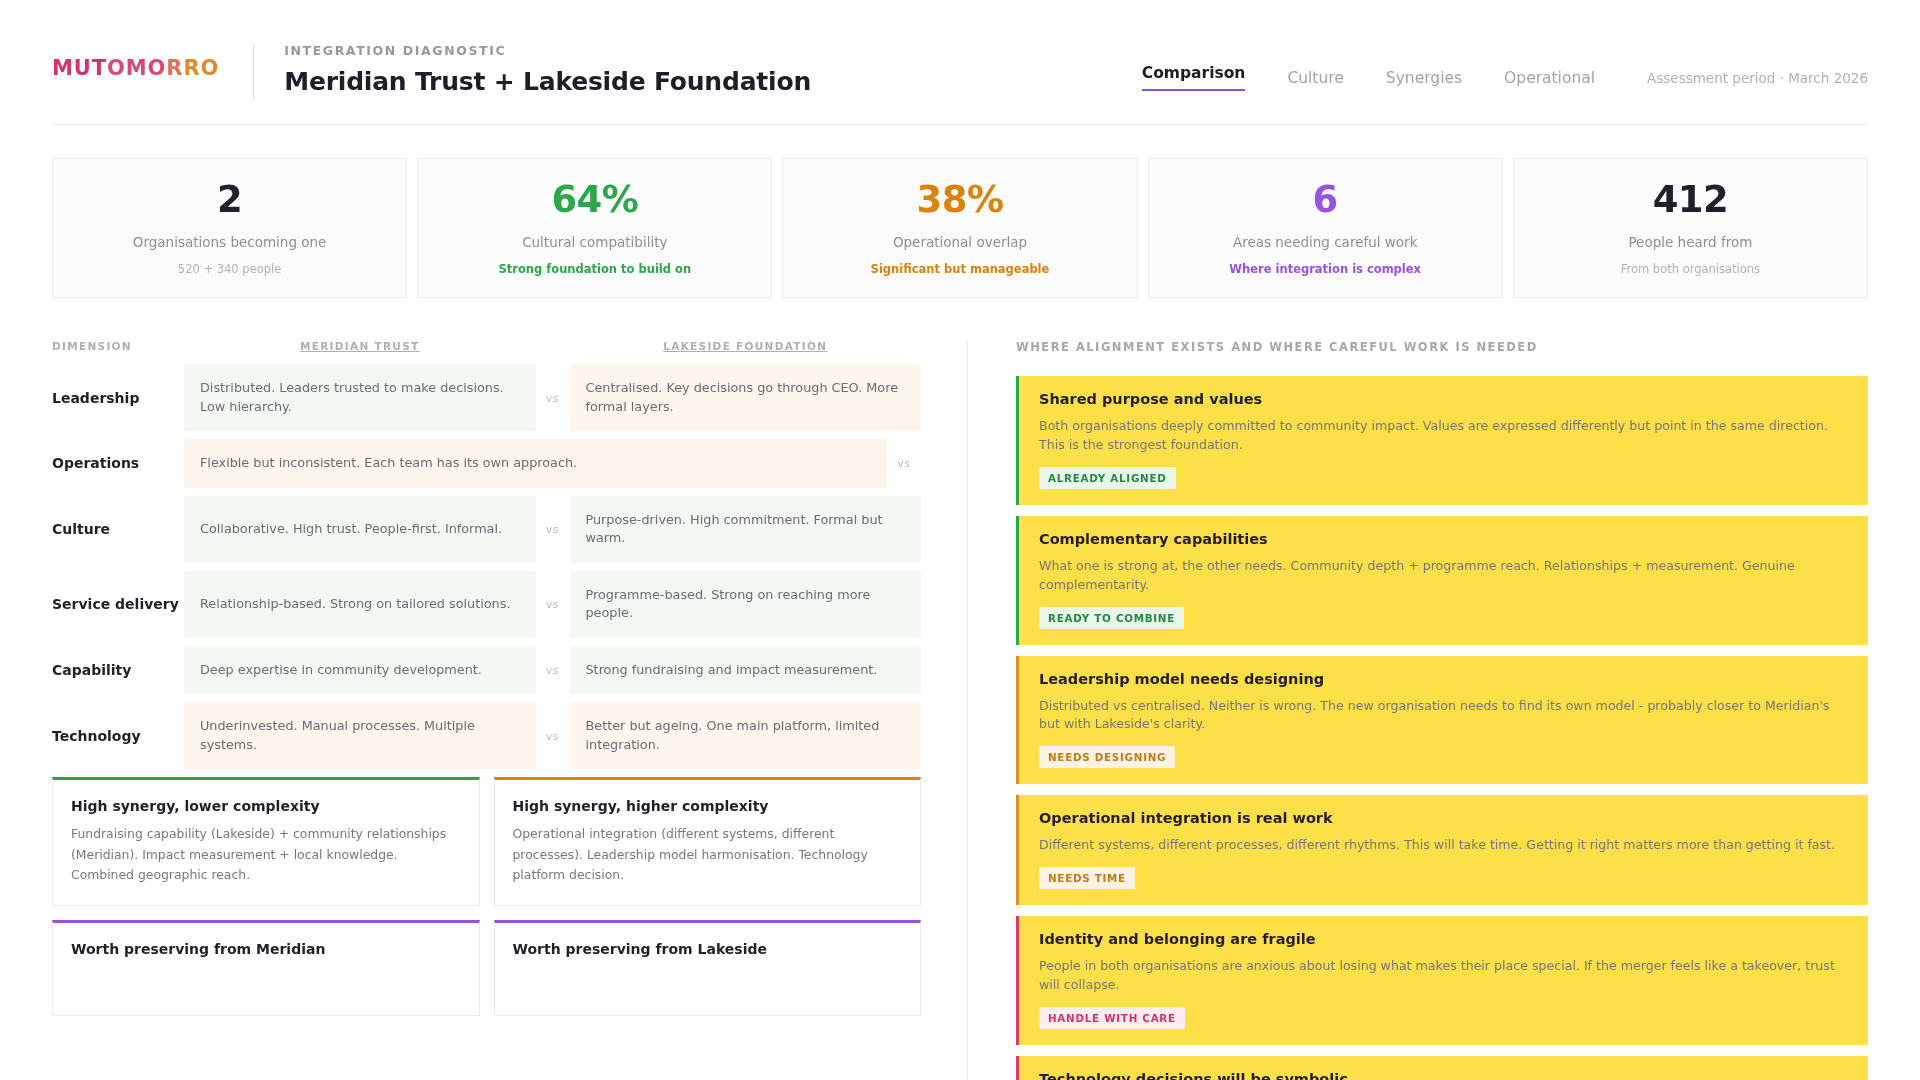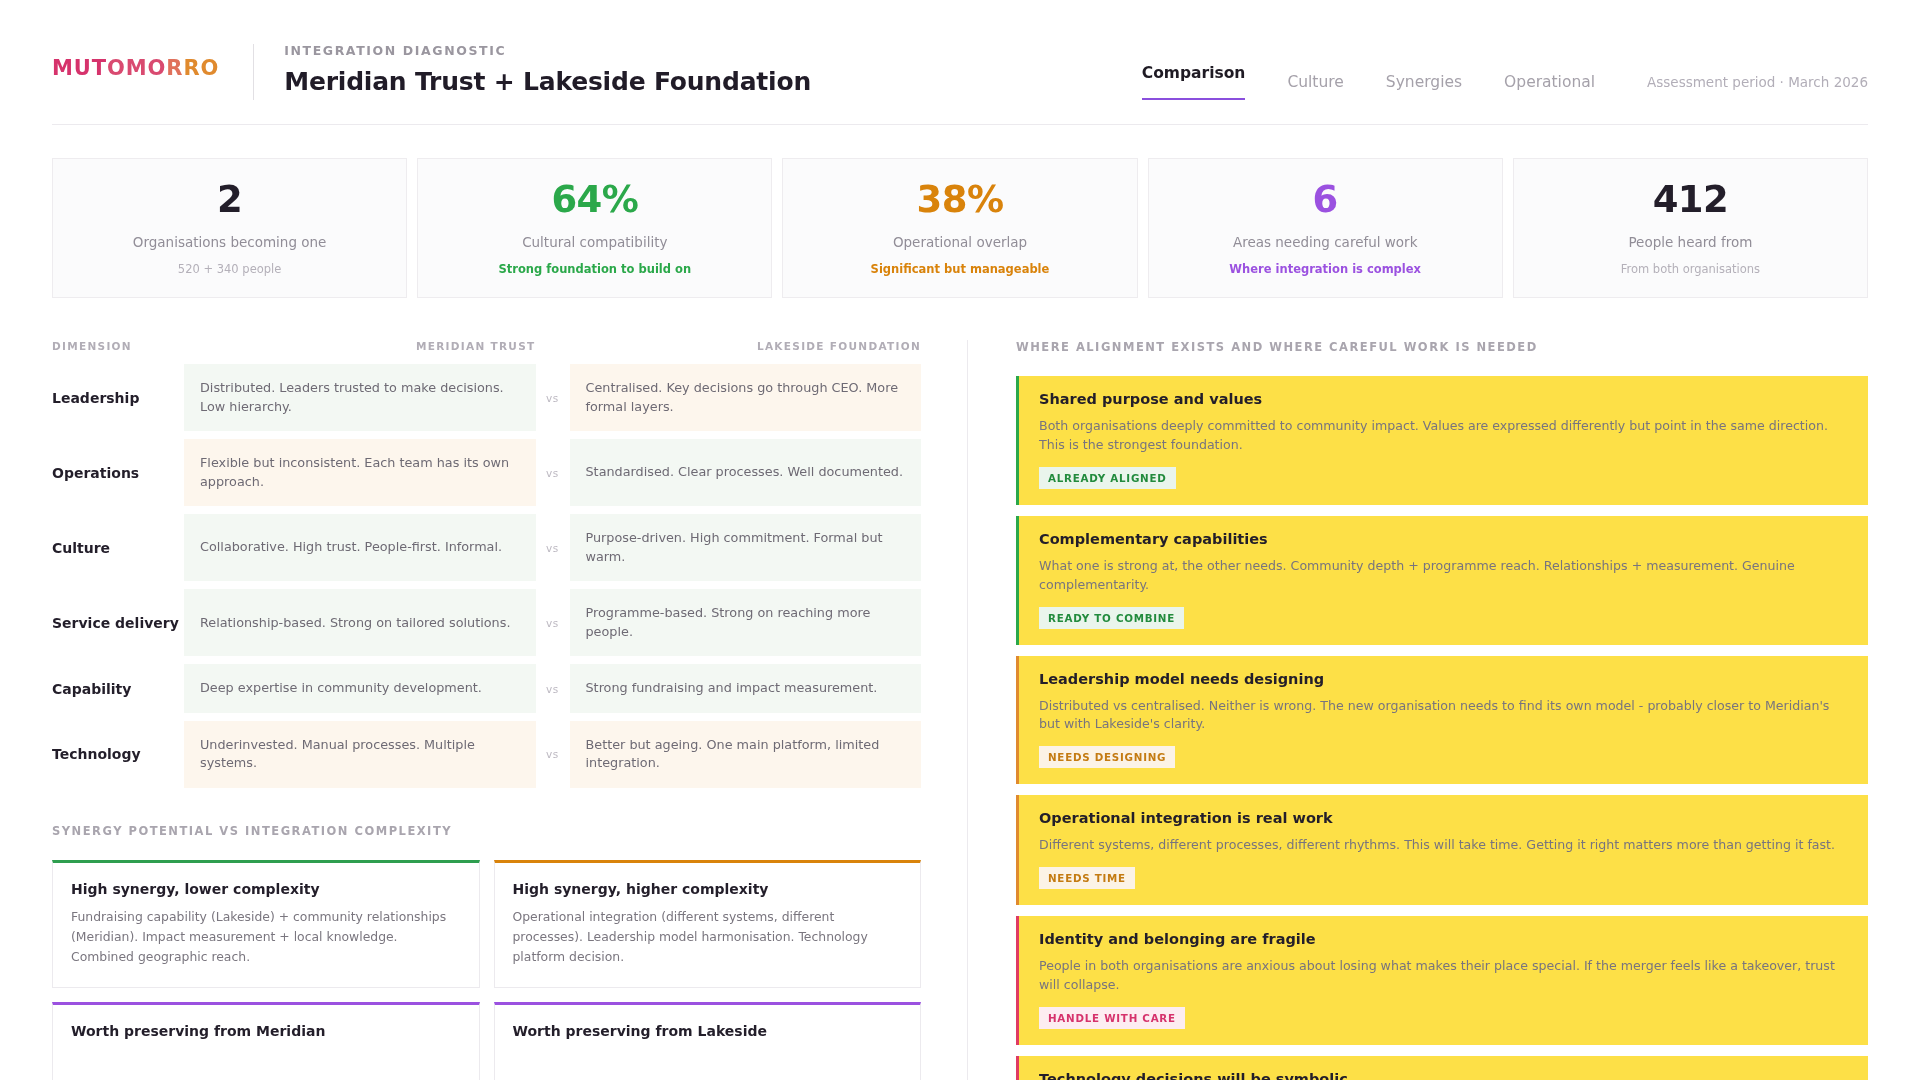--- a/index.html
+++ b/index.html
@@ -35,21 +35,21 @@
     margin-bottom: 9px;
   }
   .title { font-size: 25px; font-weight: 700; color: #211c28; letter-spacing: -0.2px; }
   .nav {
     margin-left: auto; display: flex; align-items: center;
     gap: 42px; padding-top: 26px;
   }
   .nav-item { font-size: 15.5px; color: #a5a1aa; white-space: nowrap; }
   .nav-item.active {
     color: #1f1b24; font-weight: 700;
-    border-bottom: 2.5px solid #8a4fdd; padding-bottom: 16px;
+    border-bottom: 2.5px solid #8a4fdd; padding-bottom: 7px;
   }
   .nav-meta { font-size: 13.5px; color: #b2aeb8; margin-left: 10px; white-space: nowrap; }
 
   .hrule { height: 1px; background: #eceaee; margin: 0 52px; }
 
   
   .kpis {
     display: grid; grid-template-columns: repeat(5, 1fr);
     gap: 10px; padding: 33px 52px 0 52px;
   }
@@ -70,21 +70,21 @@
   .col-right { flex: 1; padding-left: 48px; }
 
   .section-label {
     font-size: 11.5px; letter-spacing: 1.5px; color: #a9a5ae;
     font-weight: 600; text-transform: uppercase; margin-bottom: 22px;
   }
 
   
   .cmp-head { display: flex; align-items: center; margin-bottom: 12px; }
   .cmp-h-dim { width: 132px; font-size: 10.5px; letter-spacing: 1.3px; color: #b1adb6; font-weight: 600; }
-  .cmp-h-a, .cmp-h-b { flex: 1; text-align: right; font-size: 10.5px; letter-spacing: 1.3px; color: #b1adb6; font-weight: 600; }
+  .cmp-h-a, .cmp-h-b { flex: 1; text-align: center; font-size: 10.5px; letter-spacing: 1.3px; color: #b1adb6; font-weight: 600; text-decoration: underline; }
   .cmp-h-vs { width: 34px; }
   .cmp-row { display: flex; align-items: stretch; margin-bottom: 8px; }
   .cmp-dim {
     width: 132px; font-size: 14px; font-weight: 700; color: #231e2a;
     display: flex; align-items: center;
   }
   .cmp-cell {
     flex: 1; padding: 15px 16px; font-size: 12.8px;
     color: #6e6a74; line-height: 1.45;
     display: flex; align-items: center;
@@ -183,21 +183,20 @@
           <div class="cmp-row">
             <div class="cmp-dim">Leadership</div>
             <div class="cmp-cell green">Distributed. Leaders trusted to make decisions. Low hierarchy.</div>
             <div class="cmp-vs">vs</div>
             <div class="cmp-cell orange">Centralised. Key decisions go through CEO. More formal layers.</div>
           </div>
           <div class="cmp-row">
             <div class="cmp-dim">Operations</div>
             <div class="cmp-cell orange">Flexible but inconsistent. Each team has its own approach.</div>
             <div class="cmp-vs">vs</div>
-            <div class="cmp-cell green">Standardised. Clear processes. Well documented.</div>
           </div>
           <div class="cmp-row">
             <div class="cmp-dim">Culture</div>
             <div class="cmp-cell green">Collaborative. High trust. People-first. Informal.</div>
             <div class="cmp-vs">vs</div>
             <div class="cmp-cell green">Purpose-driven. High commitment. Formal but warm.</div>
           </div>
           <div class="cmp-row">
             <div class="cmp-dim">Service delivery</div>
             <div class="cmp-cell green">Relationship-based. Strong on tailored solutions.</div>
@@ -211,21 +210,20 @@
             <div class="cmp-cell green">Strong fundraising and impact measurement.</div>
           </div>
           <div class="cmp-row">
             <div class="cmp-dim">Technology</div>
             <div class="cmp-cell orange">Underinvested. Manual processes. Multiple systems.</div>
             <div class="cmp-vs">vs</div>
             <div class="cmp-cell orange">Better but ageing. One main platform, limited integration.</div>
           </div>
         </div>
 
-      <div class="section-label syn-label">SYNERGY POTENTIAL VS INTEGRATION COMPLEXITY</div>
       <div class="syn-grid" id="syn-grid">
           <div class="syn-card" style="border-top-color: rgb(46, 158, 79);">
             <div class="syn-title">High synergy, lower complexity</div>
             <div class="syn-desc">Fundraising capability (Lakeside) + community relationships (Meridian). Impact measurement + local knowledge. Combined geographic reach.</div>
           </div>
           <div class="syn-card" style="border-top-color: rgb(217, 131, 11);">
             <div class="syn-title">High synergy, higher complexity</div>
             <div class="syn-desc">Operational integration (different systems, different processes). Leadership model harmonisation. Technology platform decision.</div>
           </div>
           <div class="syn-card" style="border-top-color: rgb(155, 81, 224);">

